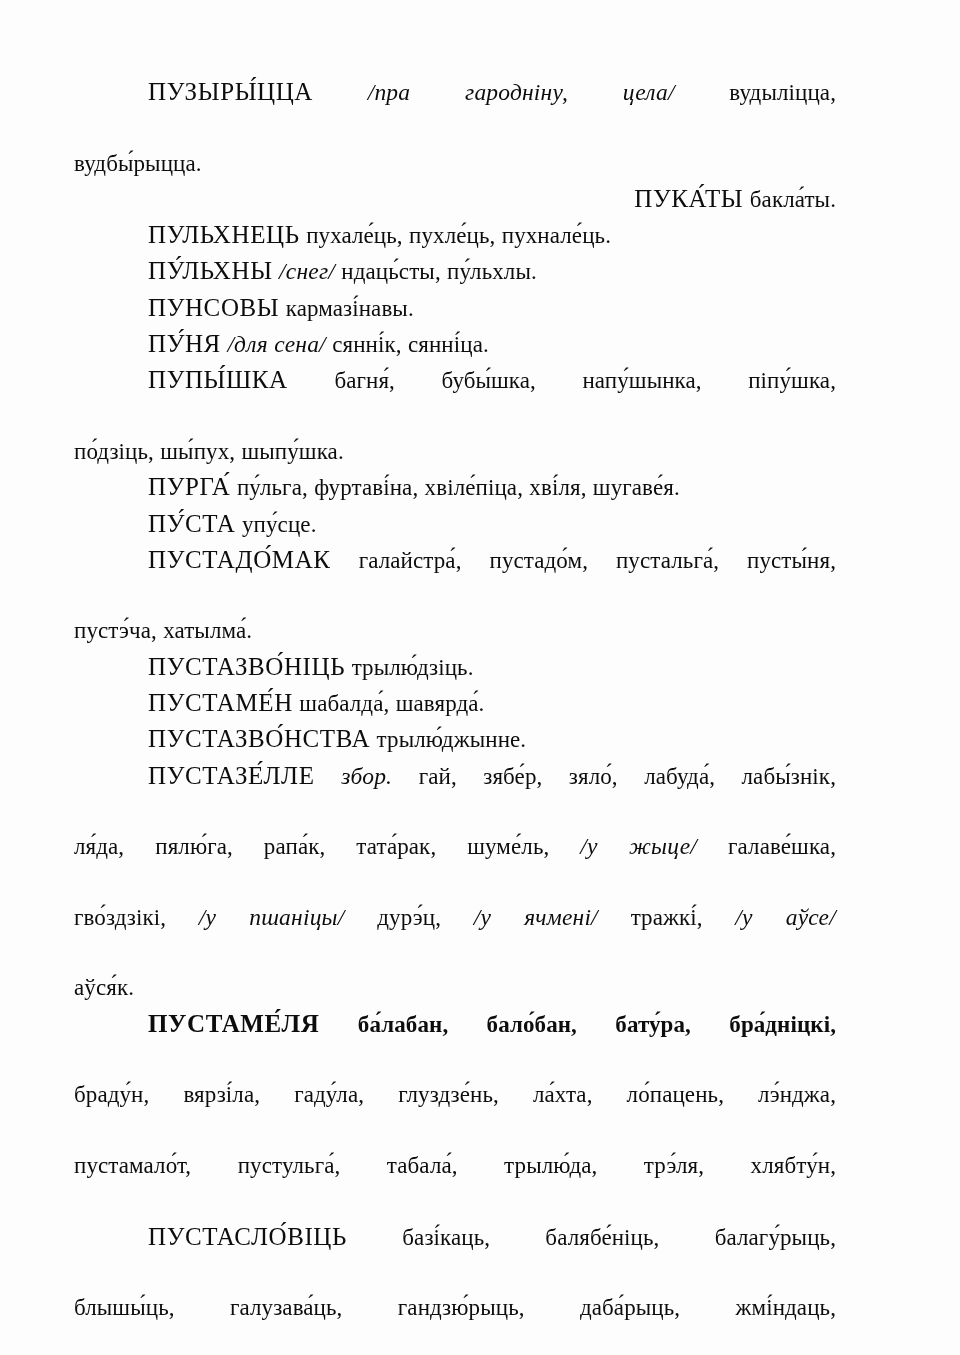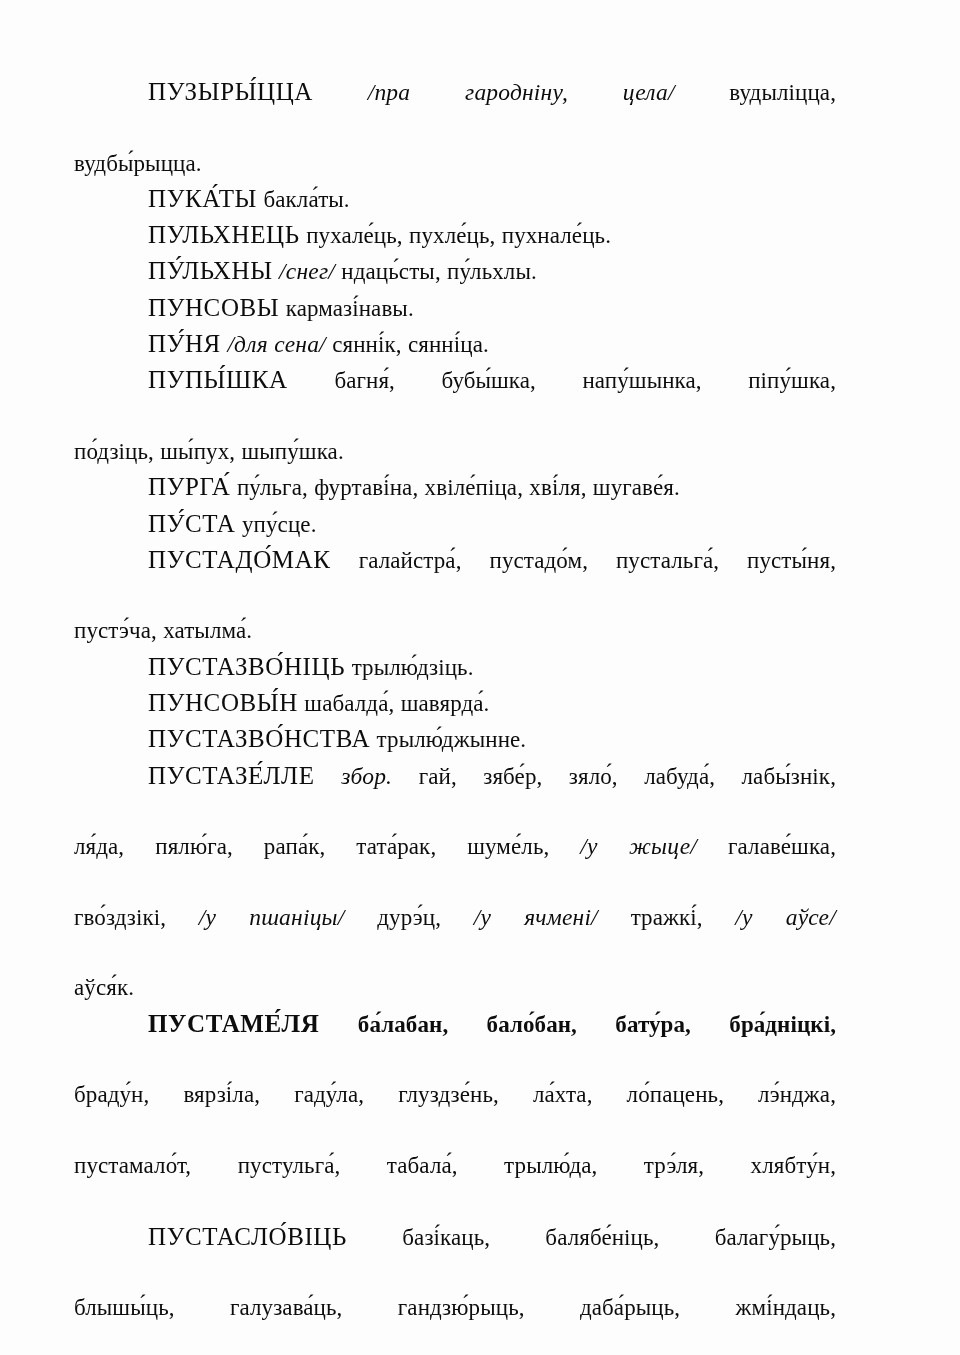--- a/index.html
+++ b/index.html
@@ -68,33 +68,33 @@
 
   .sp { white-space: pre; }
 </style>
 </head>
 <body>
 
 <div id="page">
   <div id="entries">
       <div class="entry" style="text-indent: 74px;"><span class="headword">ПУЗЫРЫ́ЦЦА</span><span class="sp"> </span><span class="gloss">/пра гародніну, цела/</span><span class="syn"> вудыліцца,</span></div>
       <div class="entry nojust" style="text-indent: 0px;"><span class="syn">вудбы́рыцца.</span></div>
-      <div class="entry nojust" style="text-indent: 74px;"><span class="headword">ПУКА́ТЫ</span><span class="sp"> </span><span class="syn">бакла́ты.</span></div>
+      <div class="entry nojust" style="text-indent: 74px; text-align: right;"><span class="headword">ПУКА́ТЫ</span><span class="sp"> </span><span class="syn">бакла́ты.</span></div>
       <div class="entry nojust" style="text-indent: 74px;"><span class="headword">ПУЛЬХНЕЦЬ</span><span class="sp"> </span><span class="syn">пухале́ць, пухле́ць, пухнале́ць.</span></div>
       <div class="entry nojust" style="text-indent: 74px;"><span class="headword">ПУ́ЛЬХНЫ</span><span class="sp"> </span><span class="gloss">/снег/</span><span class="syn"> ндаць́сты, пу́льхлы.</span></div>
       <div class="entry nojust" style="text-indent: 74px;"><span class="headword">ПУНСОВЫ</span><span class="sp"> </span><span class="syn">кармазі́навы.</span></div>
       <div class="entry nojust" style="text-indent: 74px;"><span class="headword">ПУ́НЯ</span><span class="sp"> </span><span class="gloss">/для сена/</span><span class="syn"> сянні́к, сянні́ца.</span></div>
       <div class="entry" style="text-indent: 74px;"><span class="headword">ПУПЫ́ШКА</span><span class="sp"> </span><span class="syn">багня́, бубы́шка, напу́шынка, піпу́шка,</span></div>
       <div class="entry nojust" style="text-indent: 0px;"><span class="syn">по́дзіць, шы́пух, шыпу́шка.</span></div>
       <div class="entry nojust" style="text-indent: 74px;"><span class="headword">ПУРГА́</span><span class="sp"> </span><span class="syn">пу́льга, фуртаві́на, хвіле́піца, хві́ля, шугаве́я.</span></div>
       <div class="entry nojust" style="text-indent: 74px;"><span class="headword">ПУ́СТА</span><span class="sp"> </span><span class="syn">упу́сце.</span></div>
       <div class="entry" style="text-indent: 74px;"><span class="headword">ПУСТАДО́МАК</span><span class="sp"> </span><span class="syn">галайстра́, пустадо́м, пустальга́, пусты́ня,</span></div>
       <div class="entry nojust" style="text-indent: 0px;"><span class="syn">пустэ́ча, хатылма́.</span></div>
       <div class="entry nojust" style="text-indent: 74px;"><span class="headword">ПУСТАЗВО́НІЦЬ</span><span class="sp"> </span><span class="syn">трылю́дзіць.</span></div>
-      <div class="entry nojust" style="text-indent: 74px;"><span class="headword">ПУНСОВЫ́Н</span><span class="sp"> </span><span class="syn">шабалда́, шавярда́.</span></div>
+      <div class="entry nojust" style="text-indent: 74px;"><span class="headword">ПУСТАМЕ́Н</span><span class="sp"> </span><span class="syn">шабалда́, шавярда́.</span></div>
       <div class="entry nojust" style="text-indent: 74px;"><span class="headword">ПУСТАЗВО́НСТВА</span><span class="sp"> </span><span class="syn">трылю́джынне.</span></div>
       <div class="entry" style="text-indent: 74px;"><span class="headword">ПУСТАЗЕ́ЛЛЕ</span><span class="sp"> </span><span class="gloss">збор.</span><span class="syn">  гай, зябе́р, зяло́, лабуда́, лабы́знік,</span></div>
       <div class="entry" style="text-indent: 0px; font-family: Liberation Serif, serif;"><span class="syn">ля́да, пялю́га, рапа́к, тата́рак, шуме́ль, </span><span class="gloss">/у жыце/</span><span class="syn"> галаве́шка,</span></div>
       <div class="entry" style="text-indent: 0px;"><span class="syn">гво́здзікі, </span><span class="gloss">/у пшаніцы/</span><span class="syn"> дурэ́ц, </span><span class="gloss">/у ячмені/</span><span class="syn"> тражкі́, </span><span class="gloss">/у аўсе/</span></div>
       <div class="entry nojust" style="text-indent: 0px;"><span class="syn">аўся́к.</span></div>
       <div class="entry" style="text-indent: 74px; font-weight: bold;"><span class="headword">ПУСТАМЕ́ЛЯ</span><span class="sp"> </span><span class="syn">ба́лабан, бало́бан, бату́ра, бра́дніцкі,</span></div>
       <div class="entry" style="text-indent: 0px;"><span class="syn">браду́н, вярзі́ла, гаду́ла, глуздзе́нь, ла́хта, ло́пацень, лэ́нджа,</span></div>
       <div class="entry" style="text-indent: 0px;"><span class="syn">пустамало́т, пустульга́, табала́, трылю́да, трэ́ля, хлябту́н,</span></div>
       <div class="entry" style="text-indent: 74px;"><span class="headword">ПУСТАСЛО́ВІЦЬ</span><span class="sp"> </span><span class="syn">базі́каць, балябе́ніць, балагу́рыць,</span></div>
       <div class="entry" style="text-indent: 0px;"><span class="syn">блышы́ць, галузава́ць, гандзю́рыць, даба́рыць, жмі́ндаць,</span></div>

